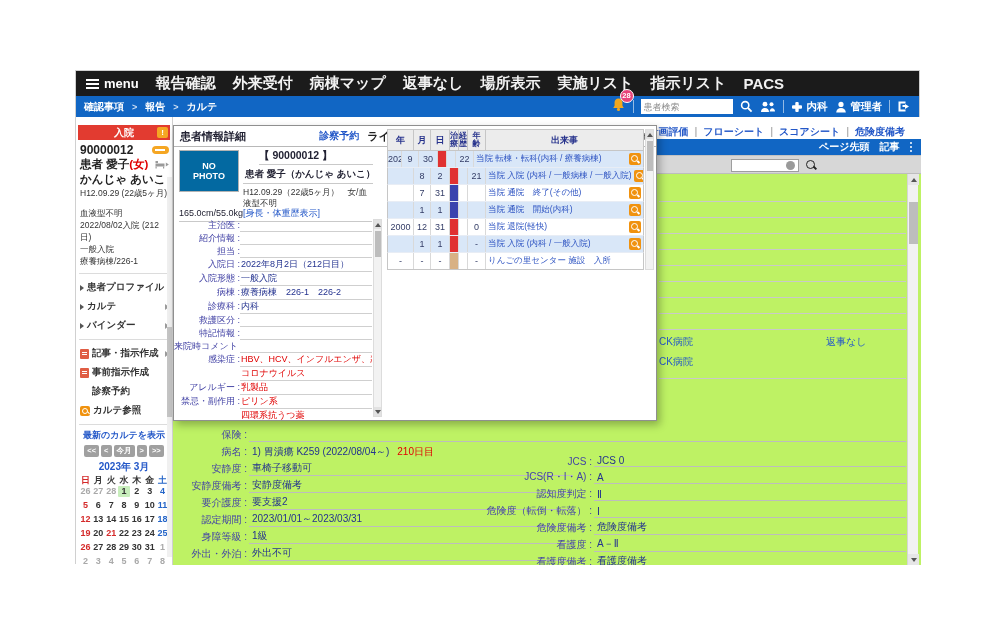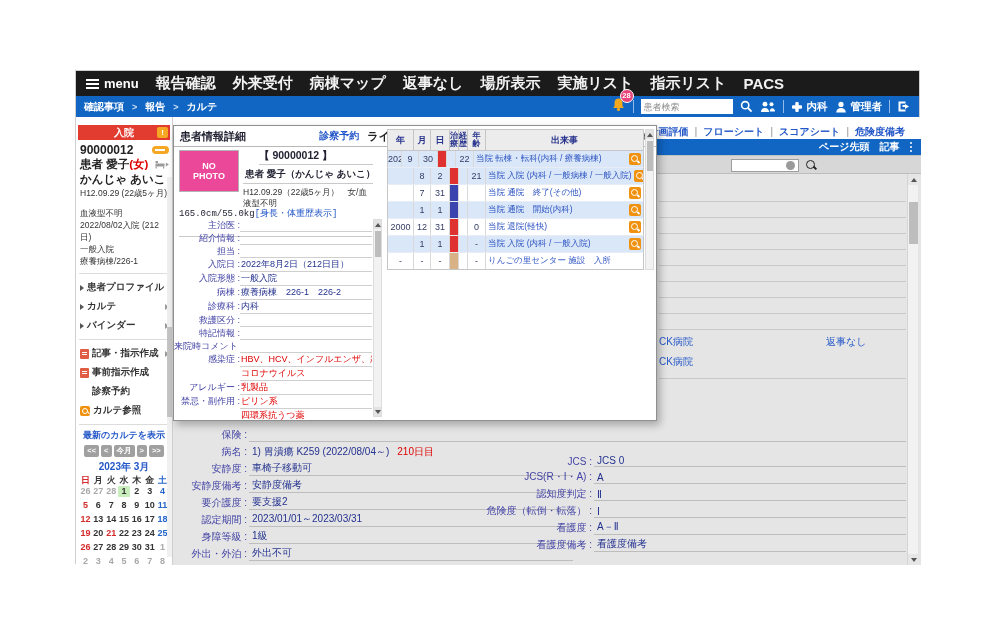--- a/index.html
+++ b/index.html
@@ -77,21 +77,21 @@
   .pagebar { position:absolute; top:22px; left:0; width:100%; height:16px; background:#1166c4; display:flex; align-items:center; justify-content:flex-end; gap:10px; padding-right:9px; color:#fff; font-size:10px; font-weight:600; }
   .kebab { display:flex; flex-direction:column; gap:1.5px; cursor:pointer; }
   .kebab i { width:2.5px; height:2.5px; background:#fff; border-radius:50%; display:block; }
   .toolbar { position:absolute; top:38px; left:0; width:100%; height:19px; background:#d7d7d7; border-top:1px solid #c2c2c2; border-bottom:1px solid #bdbdbd; }
   .toolbar .search2 { position:absolute; left:558px; top:3px; width:68px; height:13px; border:1px solid #9e9e9e; background:#fff; font-size:8.5px; padding:0 12px 0 3px; font-family:inherit; }
   .clear-circle { position:absolute; left:613px; top:5px; width:9px; height:9px; border-radius:50%; background:#9a9a9a; cursor:pointer; }
   .mag-black { position:absolute; left:632px; top:3px; width:12px; height:12px; cursor:pointer; }
   .mag-black::before { content:""; position:absolute; left:1px; top:1px; width:7px; height:7px; border:1.5px solid #222; border-radius:50%; }
   .mag-black::after { content:""; position:absolute; left:8px; top:8px; width:4px; height:1.8px; background:#222; transform:rotate(45deg); }
 
-  .content { position:absolute; top:57px; left:0; width:748px; height:391px; background:#e5e5e5; overflow:hidden; }
+  .content { position:absolute; top:57px; left:0; width:748px; height:391px; background:#bef264; overflow:hidden; }
   .bg-lines { position:absolute; left:486px; top:12px; width:247px; }
   .bg-line { height:16px; border-bottom:1px solid #c9c9c9; }
   .msg-block { position:absolute; left:486px; top:158px; width:247px; border-bottom:1px solid #c9c9c9; padding-bottom:6px; }
   .msg-row { position:relative; height:20px; font-size:10px; color:#2458c8; line-height:20px; }
   .msg-right { position:absolute; left:167px; top:0; }
 
   .form-left { position:absolute; left:0; top:251px; width:400px; }
   .form-right { position:absolute; left:295px; top:276px; width:438px; }
   .f-row { display:flex; align-items:flex-end; height:17px; font-size:10px; white-space:nowrap; }
   .f-label { width:76px; text-align:right; color:#4343a5; flex:none; padding-right:2px; overflow:hidden; }
@@ -112,26 +112,26 @@
   #popup { position:absolute; left:97px; top:54px; width:484px; height:296px; background:#fff; border:1px solid #8f8f8f; box-shadow:3px 4px 8px rgba(0,0,0,.28); z-index:5; }
   .pp-header { height:21px; border-bottom:1px solid #b8b8b8; display:flex; align-items:center; padding:0 6px; gap:8px; }
   .pp-title { font-weight:bold; font-size:11px; color:#223; white-space:nowrap; }
   .pp-reserve { margin-left:auto; color:#2458c8; font-size:10px; font-weight:600; cursor:pointer; white-space:nowrap; }
   .pp-view { font-weight:bold; font-size:11px; color:#222; white-space:nowrap; }
   .pp-legend { display:flex; gap:6px; align-items:center; font-size:9px; color:#333; white-space:nowrap; }
   .lg-item { display:flex; align-items:center; gap:2px; }
   .sq2 { width:8px; height:8px; flex:none; }
 
   .pp-left { position:absolute; left:0; top:21px; width:212px; height:274px; overflow:hidden; }
-  .photo { position:absolute; left:5px; top:3px; width:60px; height:42px; background:#ec4899; border:1px solid #b3b3b3; color:#fff; font-weight:bold; font-size:9px; display:flex; align-items:center; justify-content:center; text-align:center; line-height:10px; padding:0 8px; }
+  .photo { position:absolute; left:5px; top:3px; width:60px; height:42px; background:#0369a1; border:1px solid #b3b3b3; color:#fff; font-weight:bold; font-size:9px; display:flex; align-items:center; justify-content:center; text-align:center; line-height:10px; padding:0 8px; }
   .pp-head-right { position:absolute; left:69px; top:0; width:130px; }
   .pp-id { font-size:10.5px; font-weight:bold; color:#223; border-bottom:1px solid #c9c9c9; padding:2px 0 1px; white-space:nowrap;margin-left:16px; }
   .pp-name { font-size:9.5px; font-weight:bold; color:#223; border-bottom:1px solid #c9c9c9; padding:3px 0 2px; display:flex; gap:2px; align-items:center; white-space:nowrap; overflow:hidden; }
   .pp-birth { font-size:8.5px; color:#333; padding-top:3px; line-height:11px; }
-  .pp-body-line { position:absolute; left:5px; top:60px; width:193px; border-bottom:1px solid #c9c9c9; font-size:9px; color:#223; padding-bottom:16px; white-space:nowrap;font-family:Liberation Mono, monospace; }
+  .pp-body-line { position:absolute; left:5px; top:60px; width:193px; border-bottom:1px solid #c9c9c9; font-size:9px; color:#223; padding-bottom:1px; white-space:nowrap; }
   .pp-body-link { color:#2458c8; cursor:pointer; }
   .pp-fields { position:absolute; left:0; top:72px; width:198px; }
   .pf-row { display:flex; font-size:9px; line-height:13px; }
   .pf-label { width:66px; text-align:right; color:#4343a5; flex:none; white-space:nowrap; overflow:hidden; }
   .pf-vals { flex:1; display:flex; flex-direction:column; min-width:0; }
   .pf-val { border-bottom:1px solid #cfcfcf; color:#23328f; white-space:nowrap; overflow:hidden; min-height:13px; padding-left:1px; }
   .pf-val.red { color:#e00000; }
   .pp-scroll { position:absolute; left:199px; top:72px; width:9px; height:198px; background:#f2f2f2; border:1px solid #dcdcdc; }
   .pp-scroll .sb-up,.pp-scroll .sb-down { width:7px; height:9px; background:#e2e2e2; }
   .pp-scroll .tri-up { left:0.5px; top:2.5px; }
@@ -471,20 +471,24 @@
             </div>
             <div class="f-row">
               <span class="f-label">認知度判定 :</span>
               <span class="f-value">Ⅱ</span>
             </div>
             <div class="f-row">
               <span class="f-label">危険度（転倒・転落） :</span>
               <span class="f-value">Ⅰ</span>
             </div>
             <div class="f-row">
+              <span class="f-label">危険度備考 :</span>
+              <span class="f-value">危険度備考</span>
+            </div>
+            <div class="f-row">
               <span class="f-label">看護度 :</span>
               <span class="f-value">A－Ⅱ</span>
             </div>
             <div class="f-row">
               <span class="f-label">看護度備考 :</span>
               <span class="f-value">看護度備考</span>
             </div>
           </div>
       <div class="c-scroll">
         <span class="sb-up">

